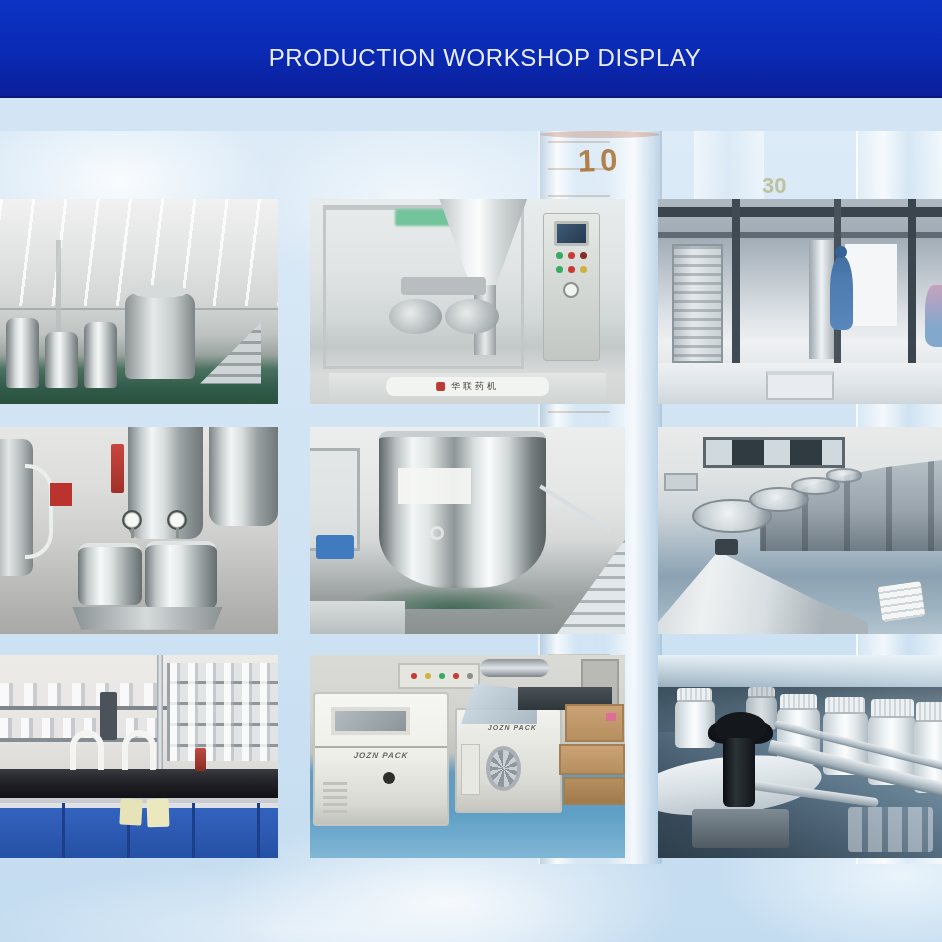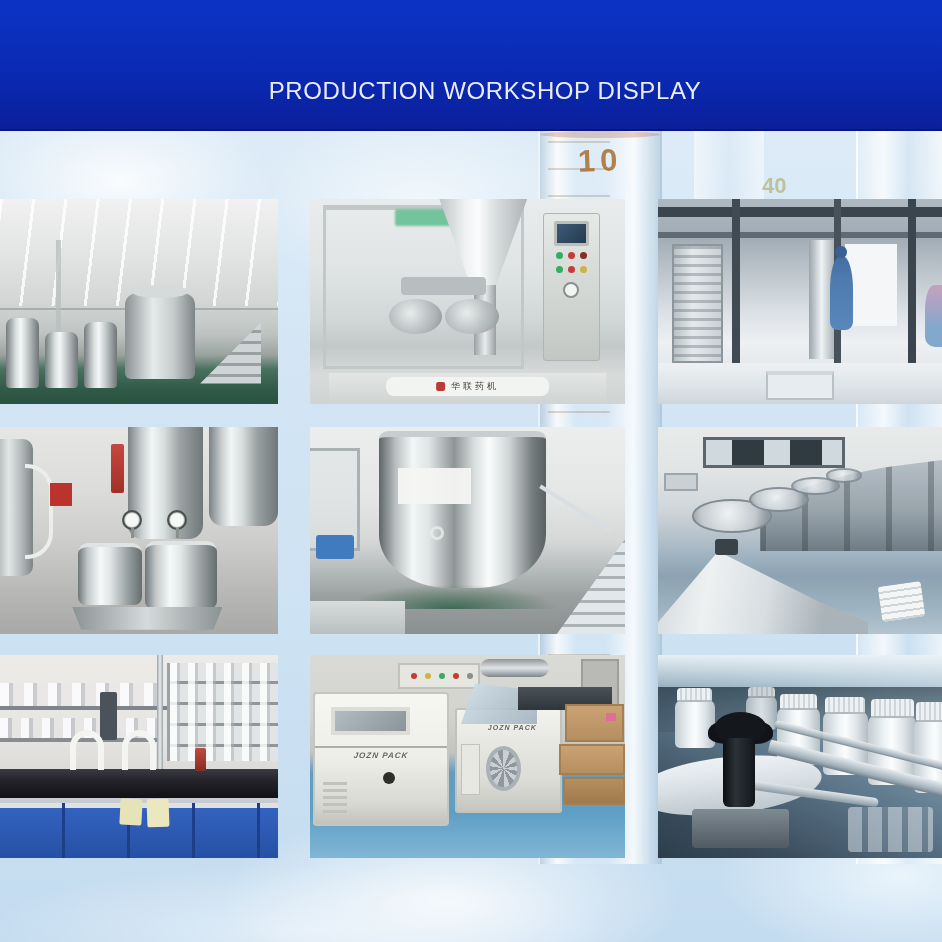--- a/index.html
+++ b/index.html
@@ -1,21 +1,21 @@
 <!DOCTYPE html>
 <html><head>
 <meta charset="utf-8">
 <style>
   *{margin:0;padding:0;box-sizing:border-box}
   html,body{background:#ffffff}
   body{font-family:"Liberation Sans",sans-serif}
   .stage{position:relative;width:942px;height:942px;overflow:hidden;background:#d3e5f4}
 
   
-  .banner{position:absolute;left:0;top:0;width:942px;height:131px;z-index:3;
+  .banner{position:absolute;left:0;top:0;width:942px;height:98px;z-index:3;
     background:linear-gradient(180deg,#0c33c4 0%,#0a2ab4 55%,#0b1f9a 100%);
     border-bottom:2px solid #0a1580}
   .banner h1{position:absolute;left:0;bottom:24px;width:100%;text-align:center;
     color:#e9edfa;font-size:24px;font-weight:normal;letter-spacing:.6px;
     transform:translateX(14px)}
 
   
   .bg{position:absolute;left:0;top:131px;width:942px;height:811px;z-index:0;
     background:
       radial-gradient(220px 120px at 120px 50px, rgba(255,255,255,.85), rgba(255,255,255,0) 70%),
@@ -307,21 +307,21 @@
 
   <div class="banner">
     <h1>PRODUCTION WORKSHOP DISPLAY</h1>
   </div>
 
   <div class="bg">
     <div class="cyl cyl-main"></div>
     <div class="cyl cyl-mid"></div>
     <div class="cyl cyl-right"></div>
     <div class="mark10">10</div>
-    <div class="mark20">40</div>
+    <div class="mark20">30</div>
   </div>
 
   <div class="gallery">
 
     <figure class="cell cA" title="Clean room production workshop with stainless steel mixing vessels, ceiling lights and green epoxy floor">
       <div class="lights"></div>
       <div class="wallline"></div>
       <div class="pipe"></div>
       <div class="tanks">
           <i></i>

